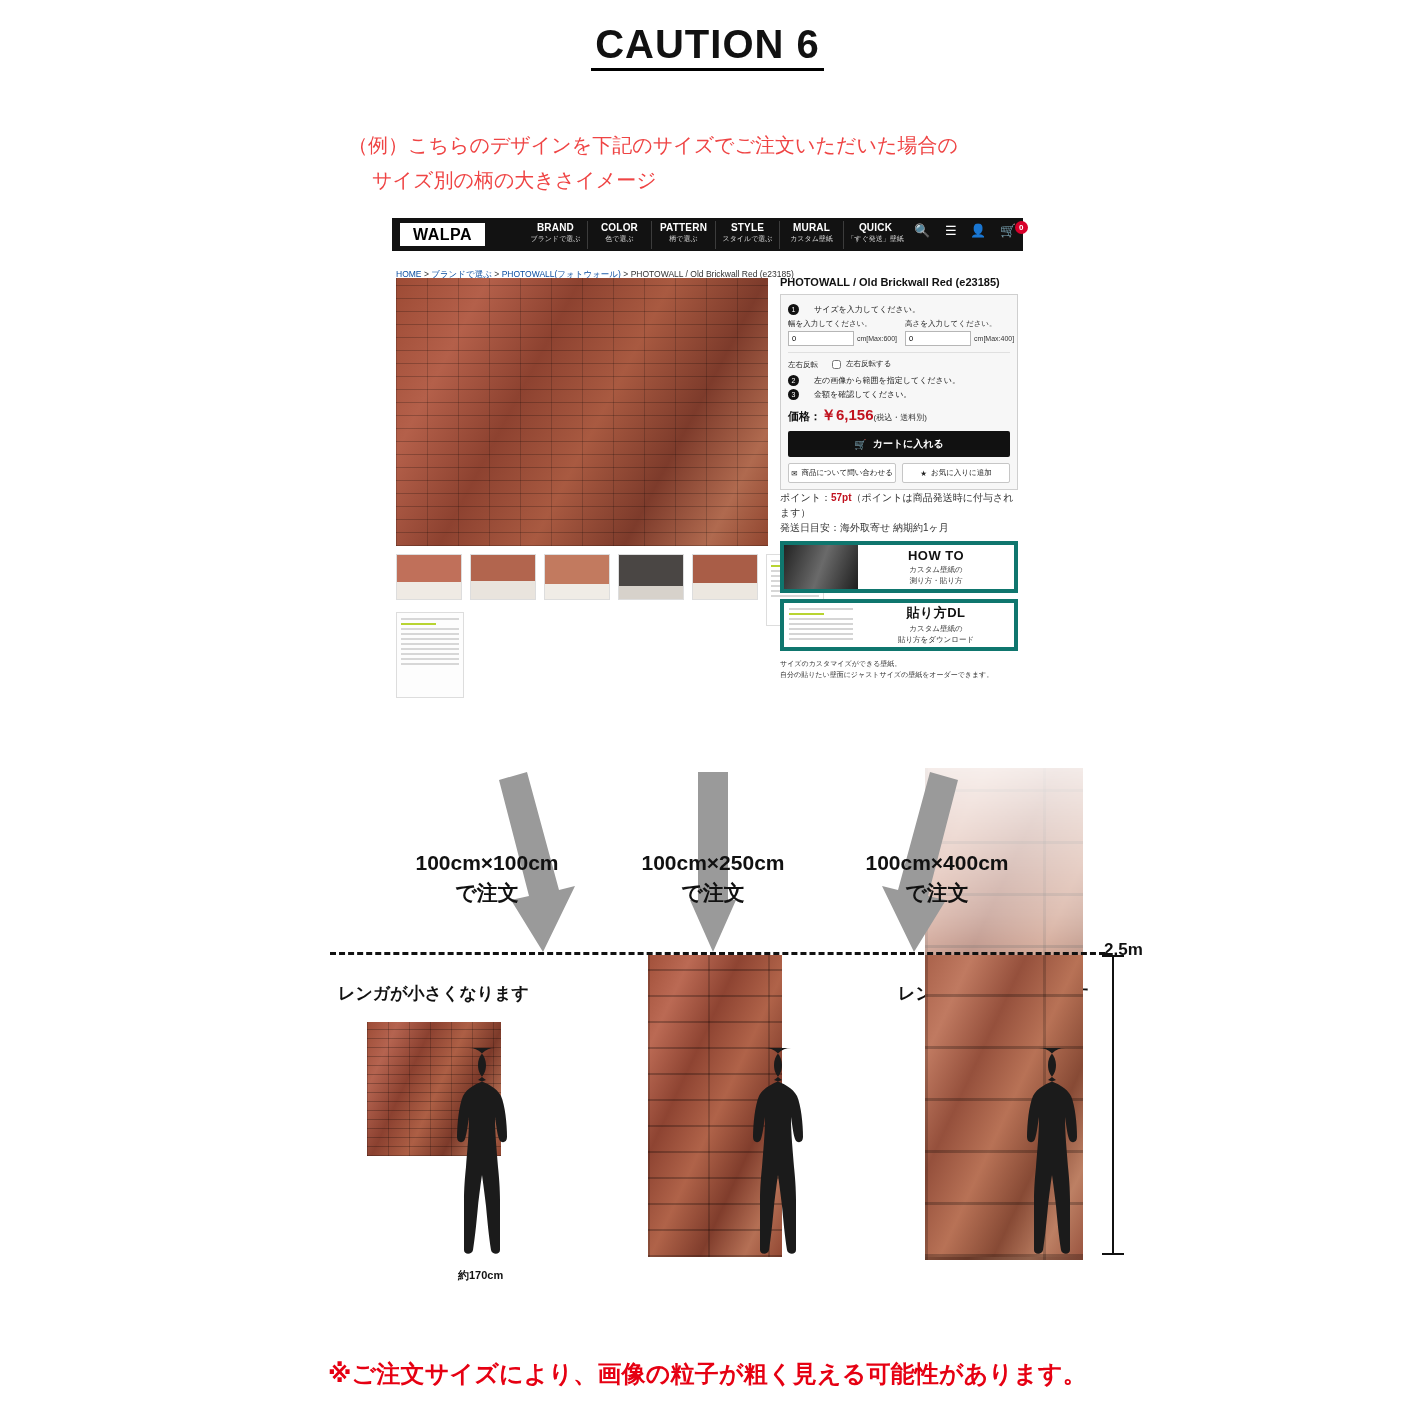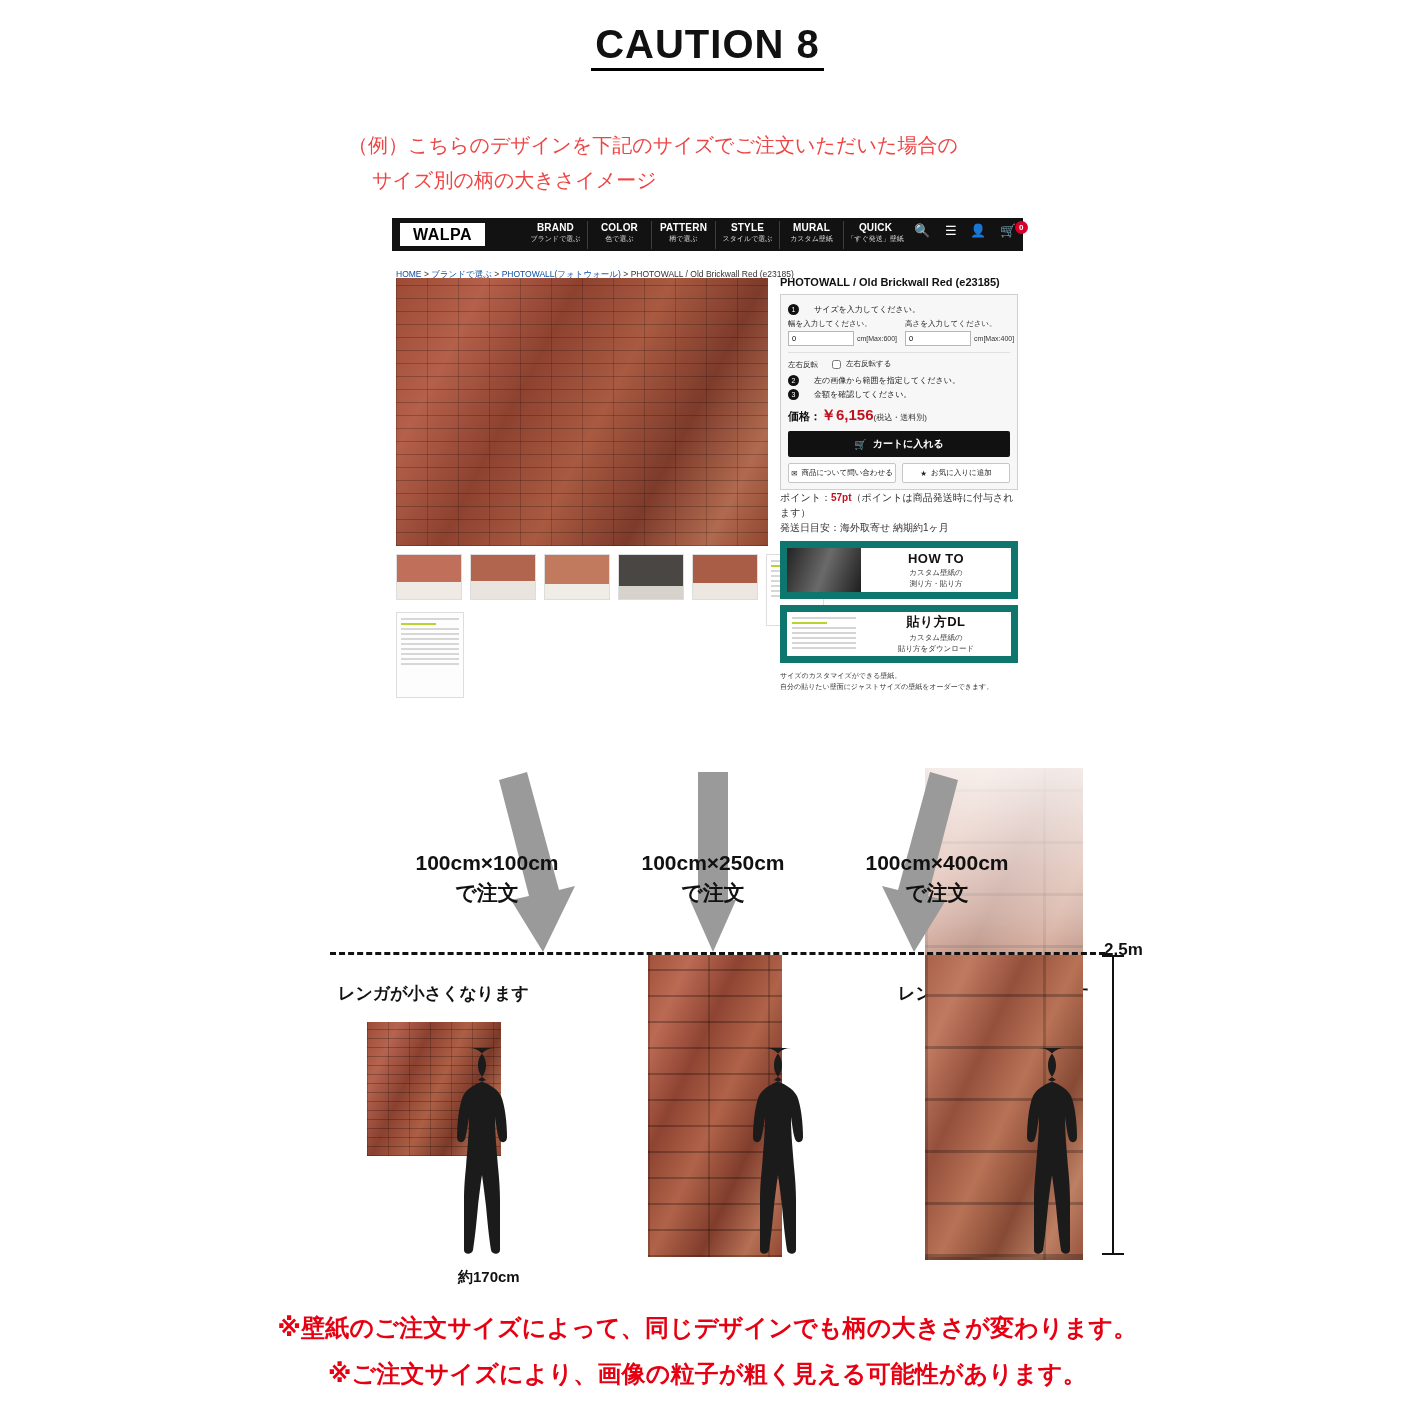--- a/index.html
+++ b/index.html
@@ -102,21 +102,21 @@
     height:26px;background:#111;color:#fff;font-size:10px;font-weight:bold;
     display:flex;align-items:center;justify-content:center;gap:6px;border-radius:2px;
   }
   .subbtns{display:flex;gap:6px;margin-top:6px;}
   .subbtn{
     flex:1;height:18px;border:1px solid #c6c6c6;background:#fff;font-size:7.5px;
     display:flex;align-items:center;justify-content:center;gap:4px;color:#222;border-radius:2px;
   }
   .pts{font-size:10px;color:#333;margin-top:0;line-height:1.5;}
   .pts b{color:#c1121f;}
-  .promo{display:flex;border:7px solid #0f766e;margin-top:6px;height:44px;}
+  .promo{display:flex;border:4px solid #0f766e;margin-top:6px;height:44px;}
   .promo-img{width:74px;background:linear-gradient(110deg,#232323,#6a6a6a,#1e1e1e);}
   .promo-img.doc{background:#fff;position:relative;}
   .promo-img.doc .dl{padding:5px 5px;}
   .promo-img.doc .dl i{display:block;height:2px;background:#d5d5d5;margin-bottom:3px;}
   .promo-img.doc .dl i.g{background:#b8d432;width:55%;}
   .promo-txt{flex:1;display:flex;flex-direction:column;align-items:center;justify-content:center;}
   .promo-t1{font-size:13px;font-weight:bold;letter-spacing:.5px;}
   .promo-t2{font-size:7.5px;color:#333;margin-top:2px;text-align:center;line-height:1.45;}
   .note{font-size:7px;color:#333;margin-top:7px;line-height:1.6;}
 
@@ -161,35 +161,35 @@
       repeating-linear-gradient(90deg, rgba(0,0,0,.19) 0 3px, rgba(0,0,0,0) 3px 118px),
       linear-gradient(115deg,#a9614a 0%,#c07a61 16%,#95503c 34%,#b87256 52%,#874a35 70%,#bd8064 86%,#9a5540 100%);
     background-blend-mode:multiply,multiply,normal;
   }
   .fadeTop{ -webkit-mask-image:linear-gradient(180deg,rgba(0,0,0,.12) 0%,rgba(0,0,0,.45) 30%,#000 60%);
             mask-image:linear-gradient(180deg,rgba(0,0,0,.12) 0%,rgba(0,0,0,.45) 30%,#000 60%);}
 
   .person{position:absolute;}
   .person svg{display:block;}
 
-  .meas{position:absolute;font-size:15px;font-weight:bold;}
+  .meas{position:absolute;font-size:11px;font-weight:bold;}
 
   
   .rednote{
     position:absolute;left:0;width:100%;text-align:center;color:#e60012;
     font-size:24px;font-weight:bold;letter-spacing:.2px;
   }
 </style>
 </head>
 <body>
 
 <div class="page">
 
   <div class="title">
-    <span>CAUTION 8</span>
+    <span>CAUTION 6</span>
   </div>
 
   <div class="intro">
     <span>（例）こちらのデザインを下記のサイズでご注文いただいた場合の</span>
     <span class="l2">サイズ別の柄の大きさイメージ</span>
   </div>
 
   <div class="shot">
 
     <div class="shot-head">
@@ -441,16 +441,15 @@
     </svg>
   </div>
   <div class="person" style="left:1022px;top:1046px;">
     <svg width="86" height="212" viewBox="0 0 86 212">
       <path fill="#1b1b1b" d="M43 2c-10 0-17 7-17 17 0 7 3 12 8 15-9 3-19 8-23 16-4 9-6 28-6 41 0 6 6 7 8 2 2-6 3-16 4-22 0 18-2 36-3 50-1 9-2 22-2 33 0 12 0 41 0 50 0 5 8 5 9 0 2-12 4-33 5-44 1-9 3-25 4-31 1 7 3 22 4 31 1 11 3 32 5 44 1 5 9 5 9 0 0-9 0-38 0-50 0-11-1-24-2-33-1-14-3-32-3-50 1 6 2 16 4 22 2 5 8 4 8-2 0-13-2-32-6-41-4-8-14-13-23-16 5-3 8-8 8-15 0-10-7-17-17-17z"></path>
     </svg>
   </div>
 
   <div class="meas" style="left:458px;top:1268px;">約170cm</div>
 
-  <div class="rednote" style="top:1312px;">※壁紙のご注文サイズによって、同じデザインでも柄の大きさが変わります。</div>
   <div class="rednote" style="top:1358px;">※ご注文サイズにより、画像の粒子が粗く見える可能性があります。</div>
 
 </div>
 
 </body></html>

